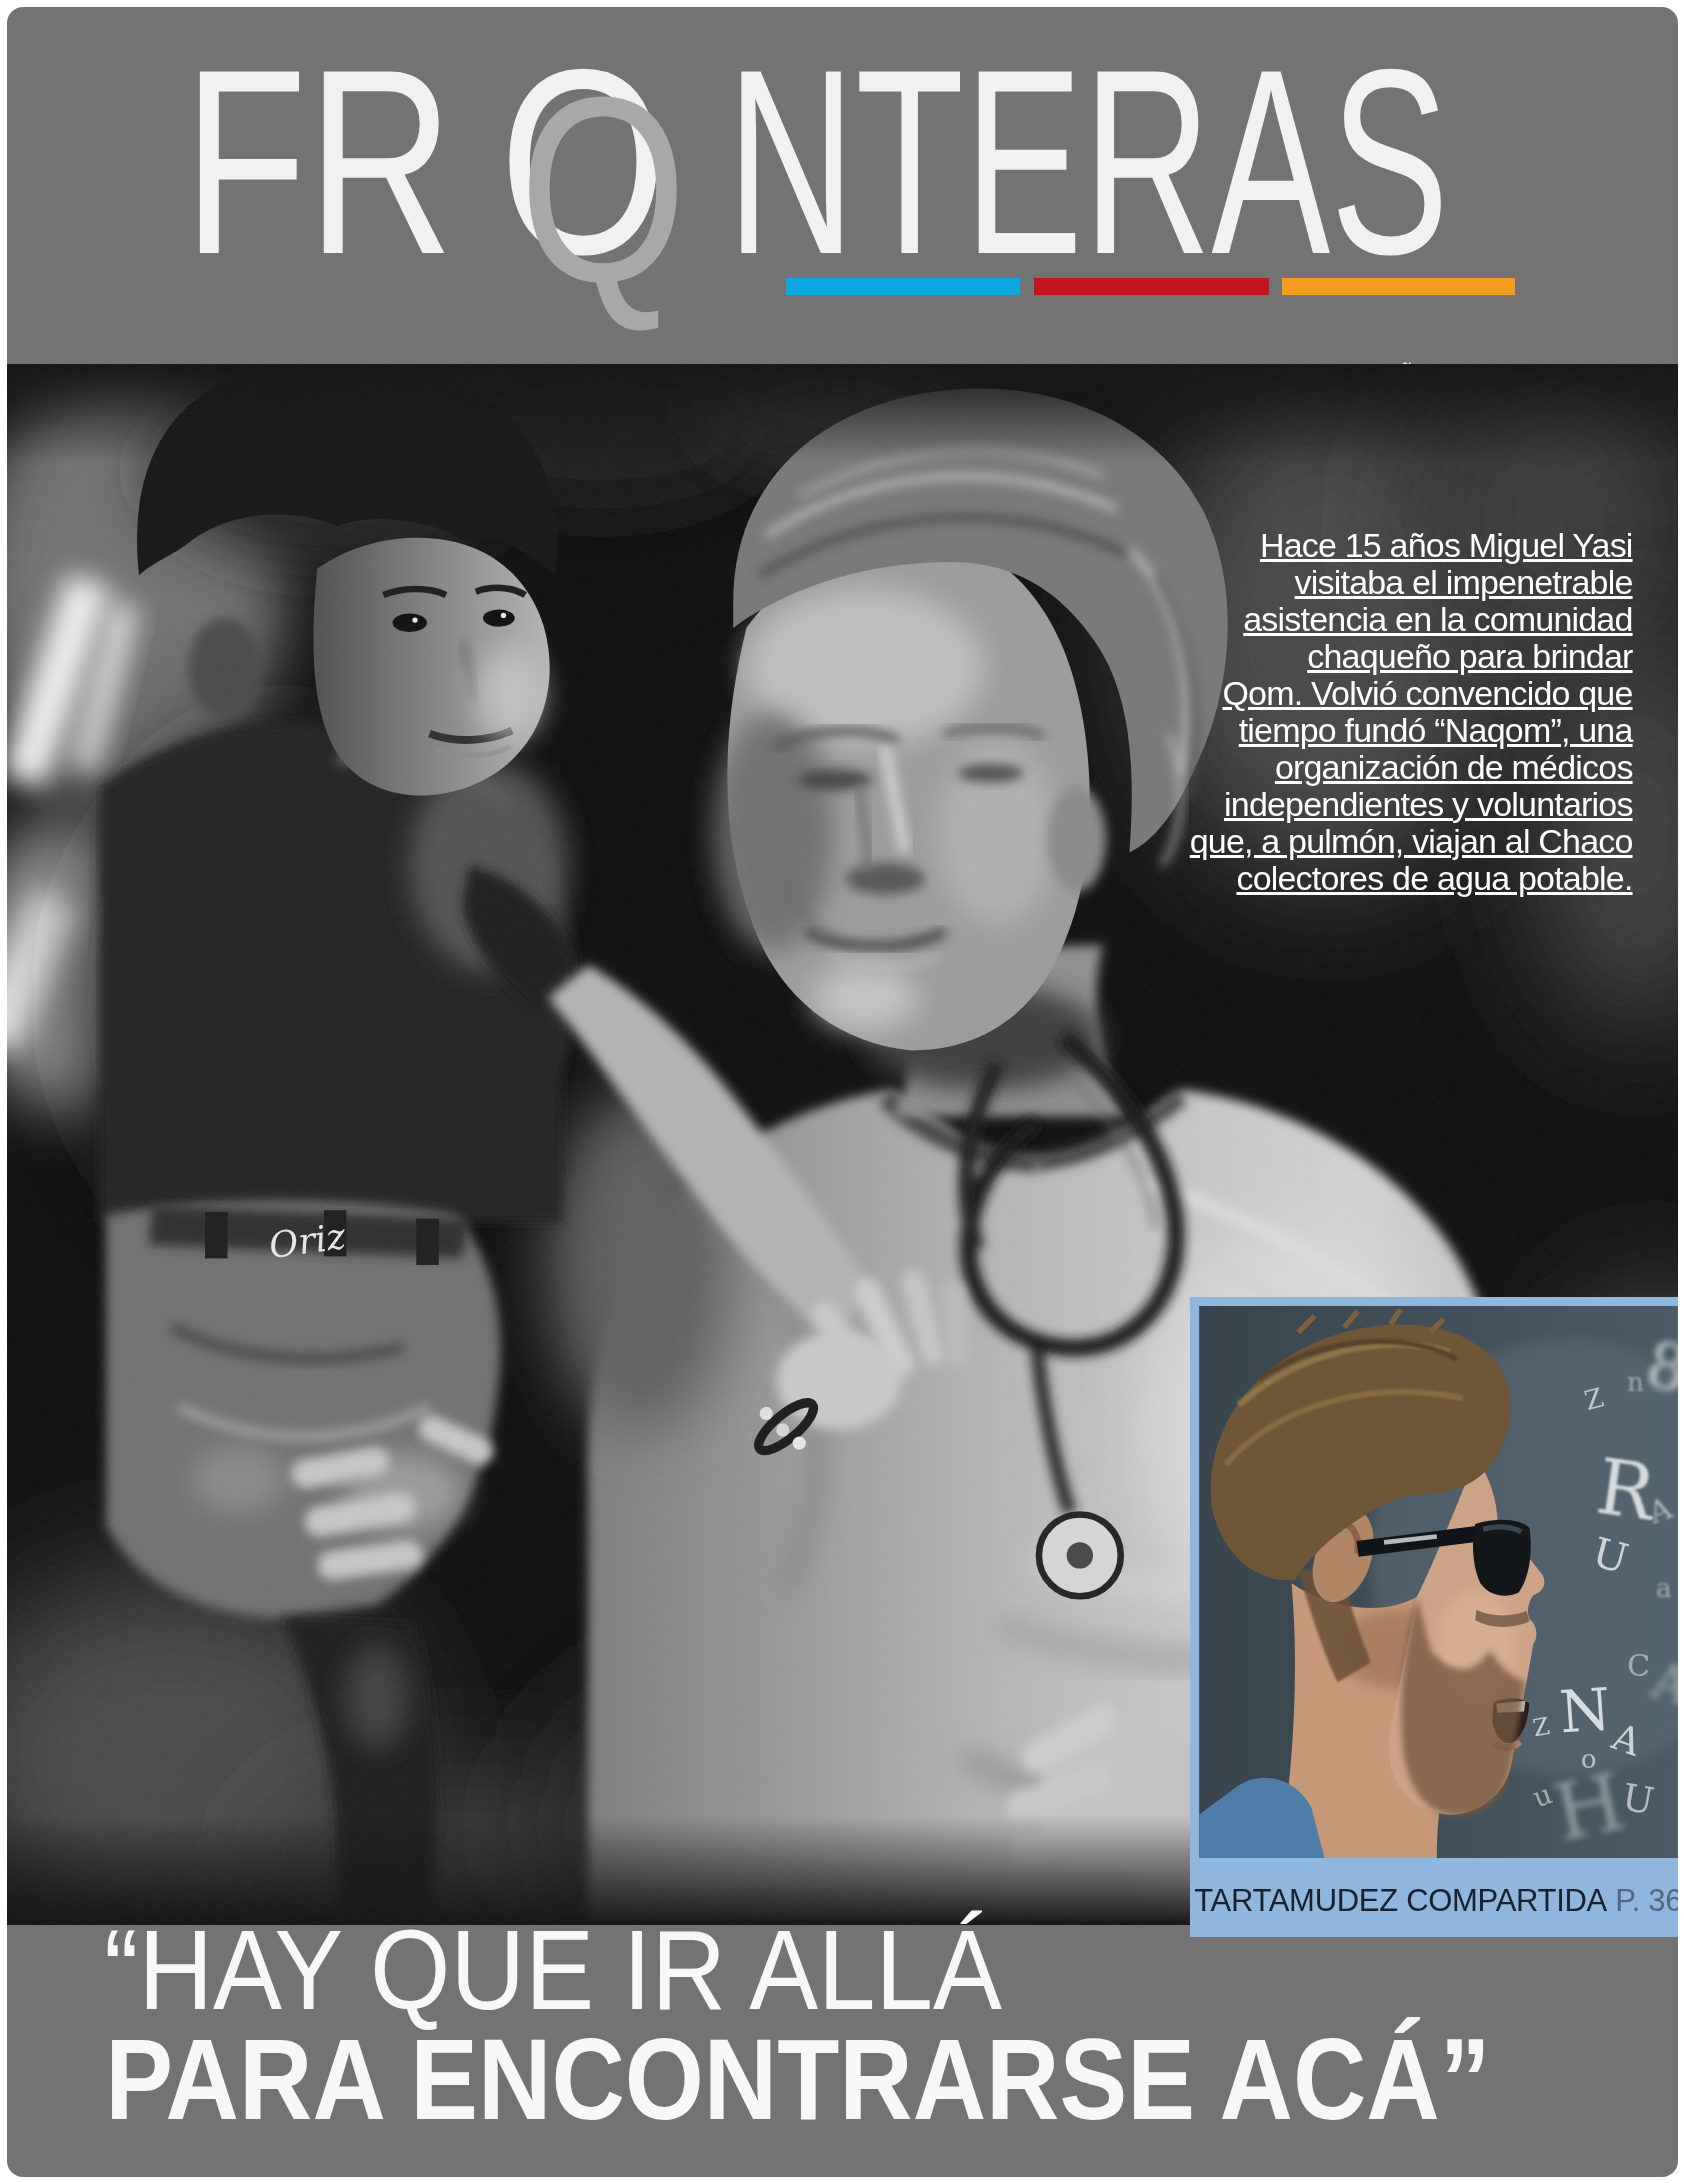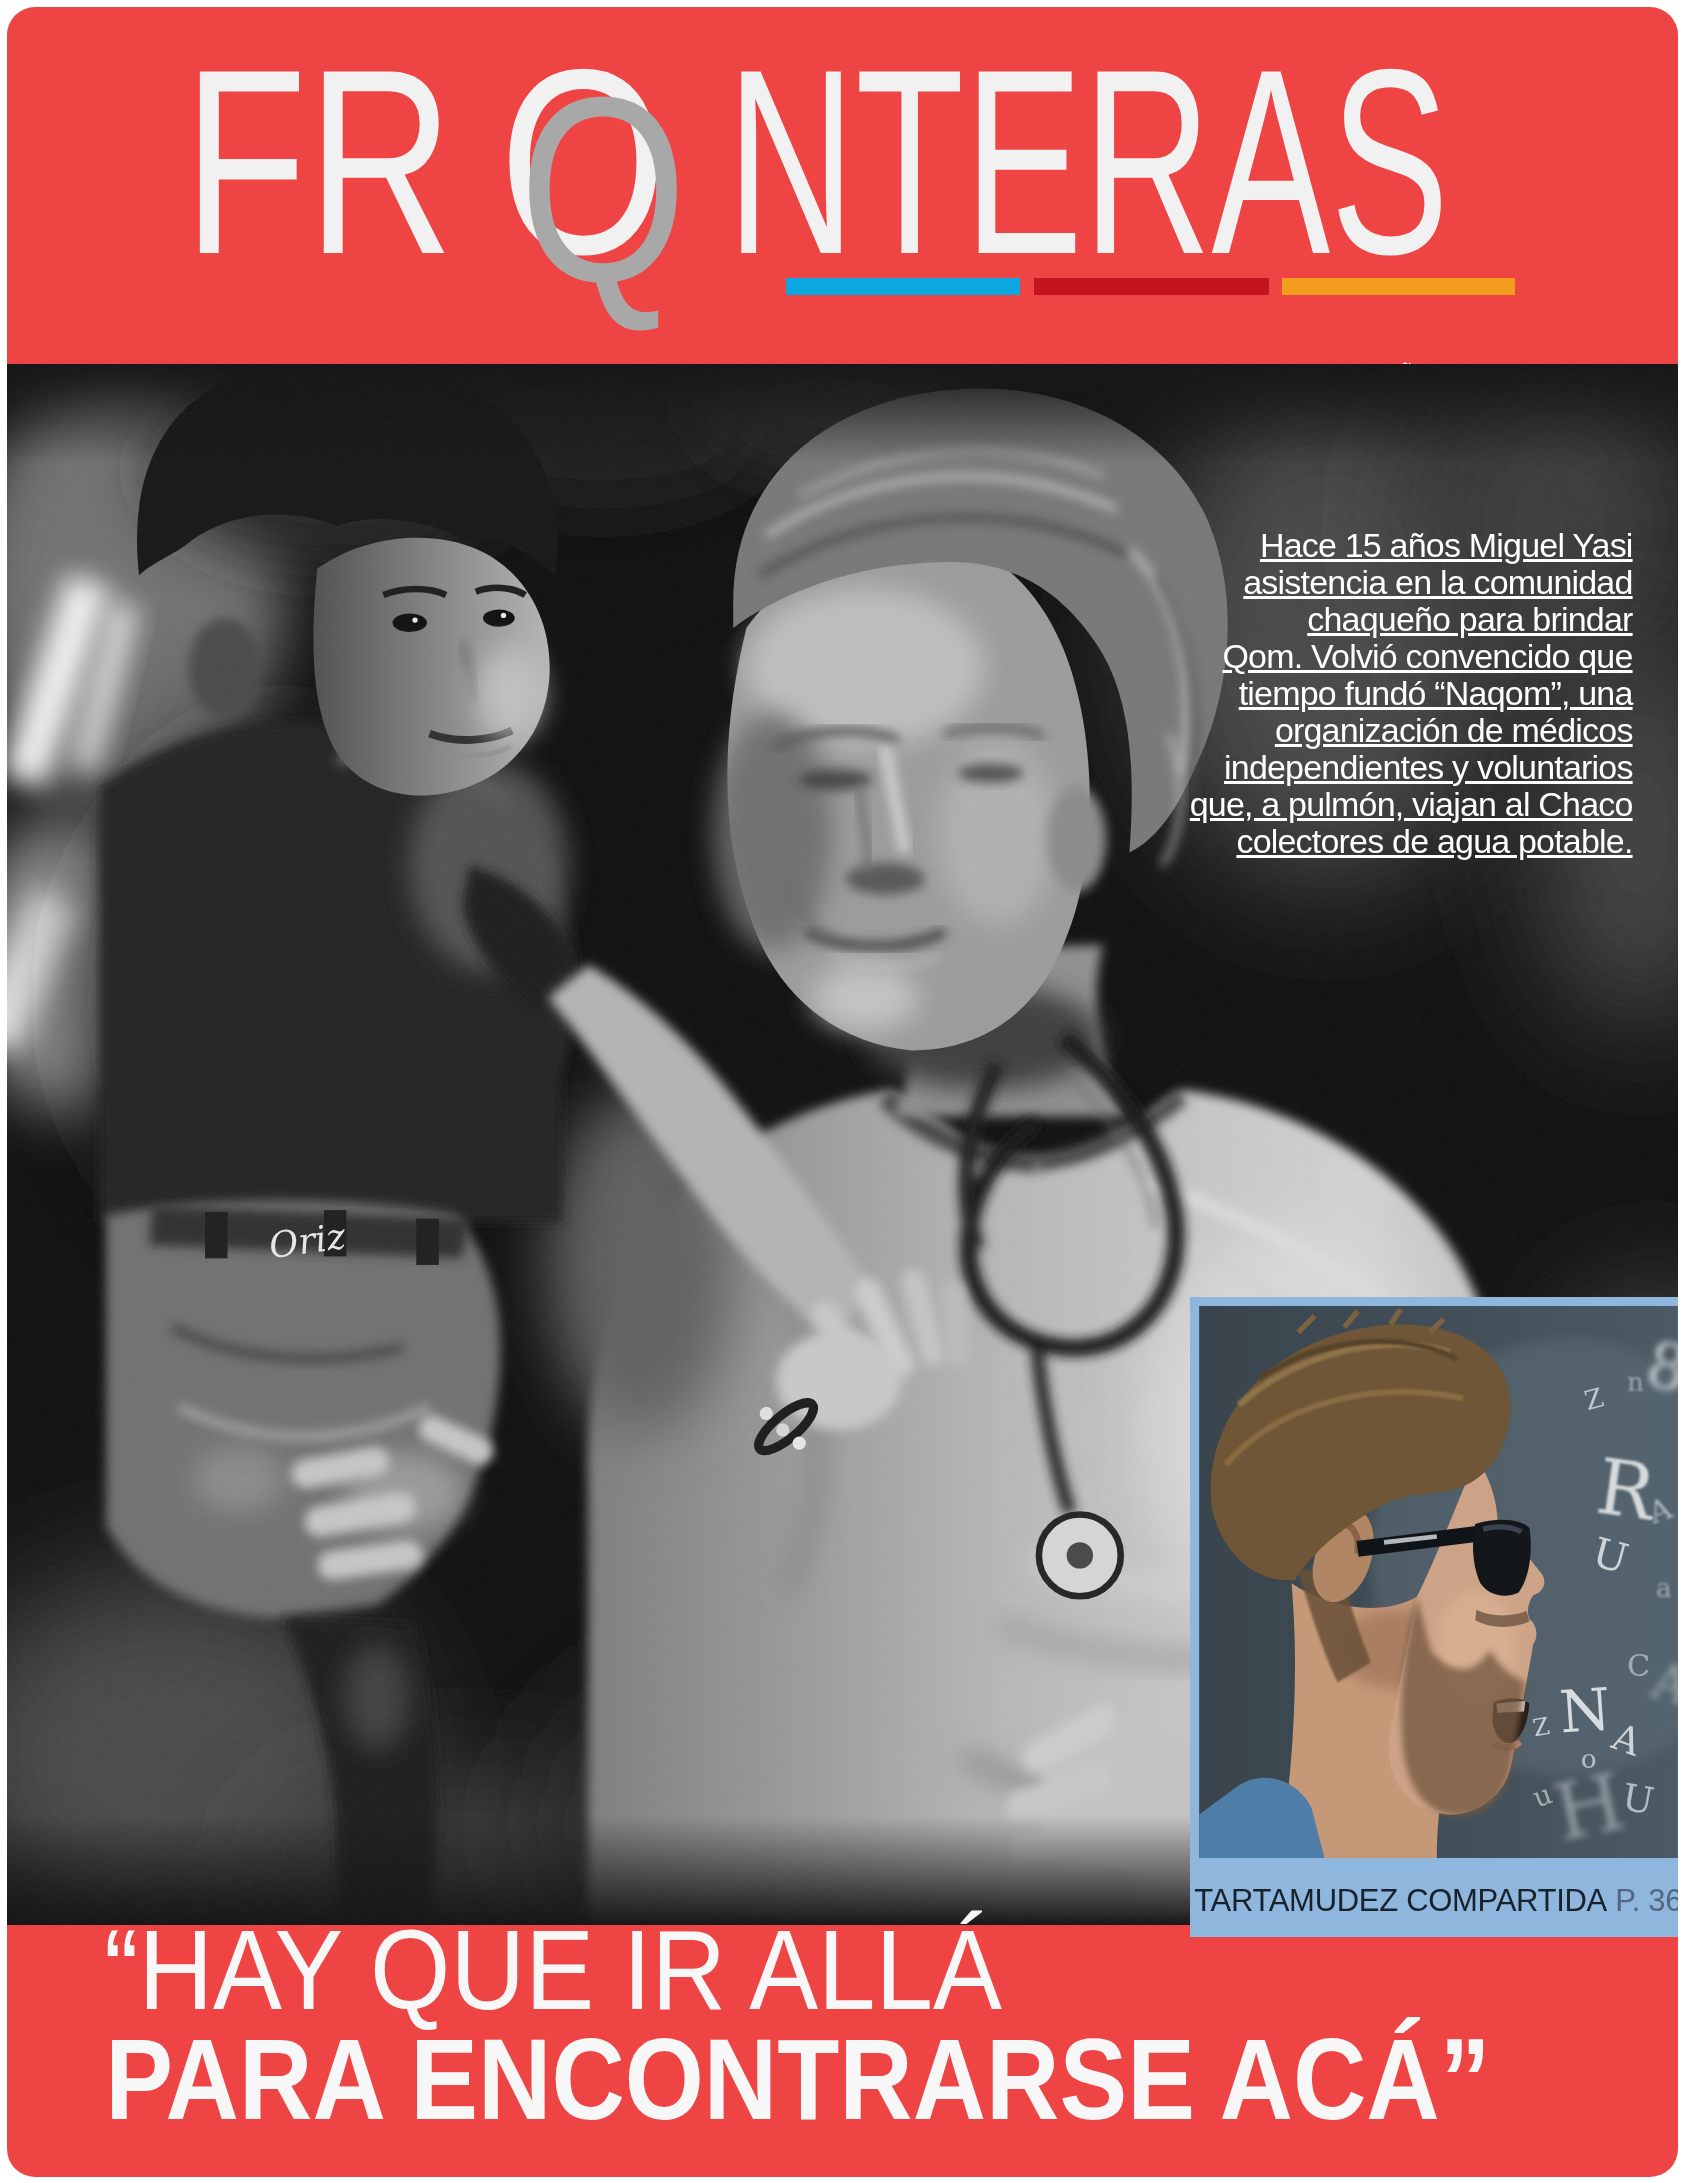--- a/index.html
+++ b/index.html
@@ -1,19 +1,19 @@
 <!DOCTYPE html>
 <html style="font-size:10.6px"><head>
 <meta charset="utf-8">
 <style>
   html,body{margin:0;padding:0;background:#ffffff;}
   .page{position:relative;width:1684px;height:2183px;background:#ffffff;overflow:hidden;
         font-family:"Liberation Sans",sans-serif;}
-  .cover{position:absolute;left:6.6px;top:6.6px;width:1671px;height:2170px;background:#ef4444;
-         border-radius:28px;overflow:hidden;}
+  .cover{position:absolute;left:6.6px;top:6.6px;width:1671px;height:2170px;background:#737373;
+         border-radius:16px;overflow:hidden;}
   .logo-svg{position:absolute;left:0;top:0;width:1671px;height:343px;}
   .bar{position:absolute;top:271px;height:17px;}
   .bar.blue{left:779px;width:234px;background:#0aa7e0;}
   .bar.red{left:1027px;width:235px;background:#c41420;}
   .bar.orange{left:1275px;width:233px;background:#f49c1e;}
   .issue-info{position:absolute;top:310px;right:162px;text-align:right;color:#f4f4f4;
               font-size:22px;line-height:23px;letter-spacing:0.3px;white-space:pre;}
   .photo-svg{position:absolute;left:0;top:357px;width:1671px;height:1561px;}
   .intro{position:absolute;top:520px;right:45px;text-align:right;color:#ffffff;
          font-size:34px;line-height:37px;letter-spacing:-0.8px;font-weight:400;text-decoration:underline;}
@@ -239,20 +239,21 @@
         <rect x="1560" y="2830" width="150" height="42" rx="21" fill="#b8b8b8" transform="rotate(-5 1635 2851)"></rect>
       </g>
 
       <rect x="0" y="540" width="2531" height="150" fill="url(#gTopFade)"></rect>
       <rect x="0" y="2740" width="2531" height="165" fill="url(#gBotFade)"></rect>
       <rect x="0" y="540" width="2531" height="2365" filter="url(#grain)"></rect>
     </svg>
 
     <div class="intro">
       <div>Hace 15 años Miguel Yasi</div>
+      <div>visitaba el impenetrable</div>
       <div>asistencia en la comunidad</div>
       <div>chaqueño para brindar</div>
       <div>Qom. Volvió convencido que</div>
       <div>tiempo fundó “Naqom”, una</div>
       <div>organización de médicos</div>
       <div>independientes y voluntarios</div>
       <div>que, a pulmón, viajan al Chaco</div>
       <div>colectores de agua potable.</div>
     </div>
 

